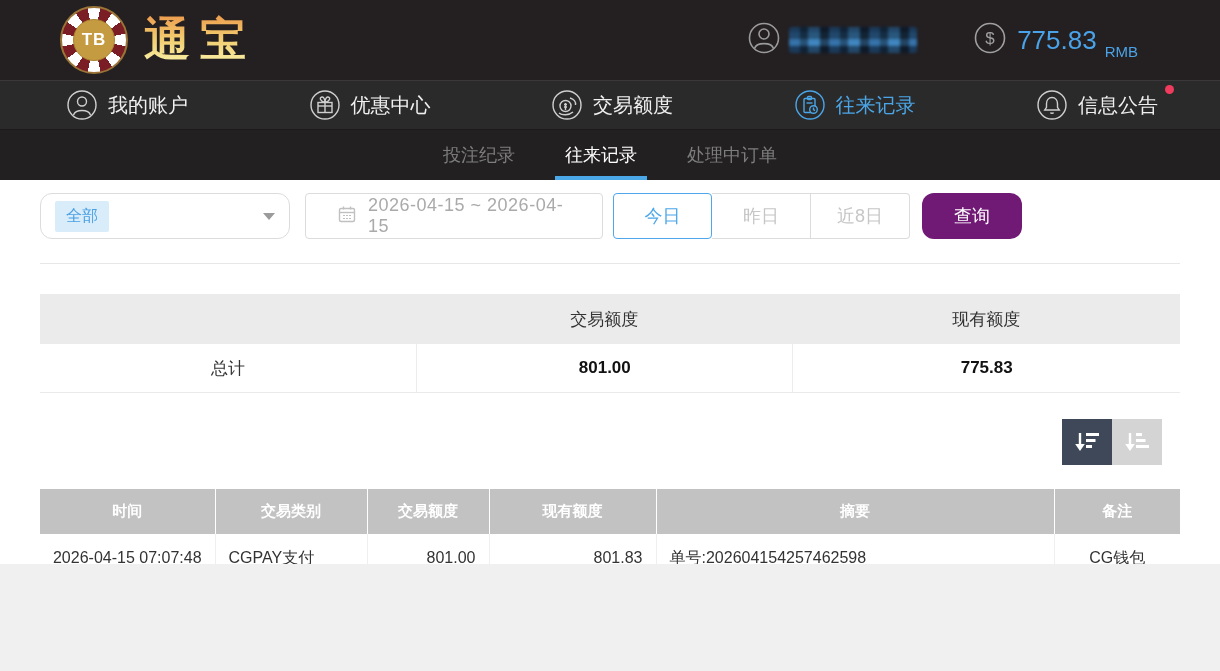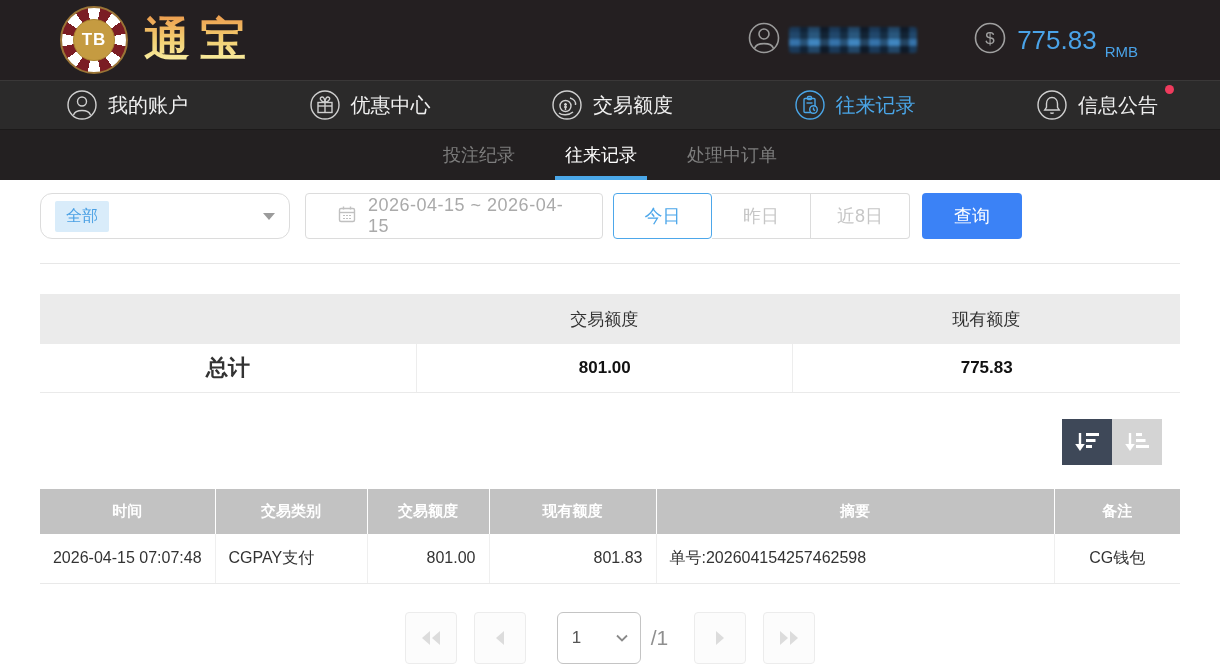--- a/index.html
+++ b/index.html
@@ -1,17 +1,17 @@
 <!DOCTYPE html>
 <html><head>
 <meta charset="utf-8">
 <style>
   * { margin:0; padding:0; box-sizing:border-box; }
   body { background:#f0f0f0; font-family:"Liberation Sans","DejaVu Sans",sans-serif; }
-  .page { width:1220px; height:671px; background:#ffffff; position:relative; overflow:hidden; }
+  .page { width:1220px; height:564px; background:#ffffff; position:relative; overflow:hidden; }
 
   
   .topbar { height:80px; background:#241f21; display:flex; align-items:center; }
   .logo { display:flex; align-items:center; margin-left:60px; cursor:pointer; }
   .chip { width:68px; height:68px; border-radius:50%;
           background:repeating-conic-gradient(from 11deg, #7b1d24 0deg 22.5deg, #ffffff 22.5deg 45deg);
           border:2px solid #9a7436; position:relative; display:flex; align-items:center; justify-content:center; }
   .chip-center { width:42px; height:42px; border-radius:50%; background:#c59b41; border:1px solid #a9842f;
           color:#ffffff; font-size:17px; font-weight:bold; display:flex; align-items:center; justify-content:center; letter-spacing:1px;}
   .brand { margin-left:16px; font-size:46px; font-weight:bold; letter-spacing:10px;
@@ -54,34 +54,34 @@
   .date-box { width:298px; height:46px; margin-left:15px; border:1px solid #dcdcdc; border-radius:4px; background:#fff;
           display:flex; align-items:center; padding:0 31px; gap:11px; cursor:pointer; }
   .date-text { color:#aaaaaa; font-size:18px; letter-spacing:.5px; }
   .quick-group { display:flex; margin-left:10px; }
   .qbtn { width:99px; height:46px; background:#fff; border:1px solid #dcdcdc; color:#c6c6c6; font-size:18px;
           display:flex; align-items:center; justify-content:center; cursor:pointer; }
   .qbtn + .qbtn { border-left:none; }
   .qbtn:first-child { border-radius:4px 0 0 4px; }
   .qbtn:last-child { border-radius:0 4px 4px 0; }
   .qbtn.active { border:1px solid #4da7ea; color:#4da7ea; border-radius:4px; }
-  .search-btn { width:100px; height:46px; margin-left:12px; background:#3b82f6; border:none; border-radius:4px;
+  .search-btn { width:100px; height:46px; margin-left:12px; background:#701a75; border:none; border-radius:12px;
           color:#fff; font-size:18px; cursor:pointer;font-family:Liberation Serif, serif; }
 
   .divider { margin:23px 40px 0 40px; border-top:1px solid #e7e7e7; }
 
   
   .summary { margin:30px 40px 0 40px; }
   .summary .hdr { display:flex; height:50px; background:#ebebeb; align-items:center; }
   .summary .hdr > div, .summary .row > div { text-align:center; font-size:17px; }
   .s-c1 { width:33%; } .s-c2 { width:33%; } .s-c3 { width:34%; }
   .summary .hdr { color:#333; }
   .summary .row { display:flex; height:49px; align-items:center; border-bottom:1px solid #eaeaea; color:#333; }
   .summary .row .s-c2, .summary .row .s-c3 { border-left:1px solid #ededed; height:100%; display:flex; align-items:center; justify-content:center; font-weight:600; color:#111; }
-  .summary .row .s-c1 { font-size:22px;font-weight:bold; }
+  .summary .row .s-c1 { font-size:17px; }
 
   
   .sortbar { margin:26px 58px 0 40px; display:flex; justify-content:flex-end; }
   .sortbtn { width:50px; height:46px; display:flex; align-items:center; justify-content:center; cursor:pointer; }
   .sortbtn.desc { background:#3e4858; }
   .sortbtn.asc  { background:#d4d4d4; }
 
   
   .records { margin:24px 40px 0 40px; border-collapse:collapse; width:1140px; table-layout:fixed; }
   .records th { background:#c2c2c2; color:#ffffff; font-size:15px; font-weight:600; height:45px; border-left:1px solid #ffffff; }

